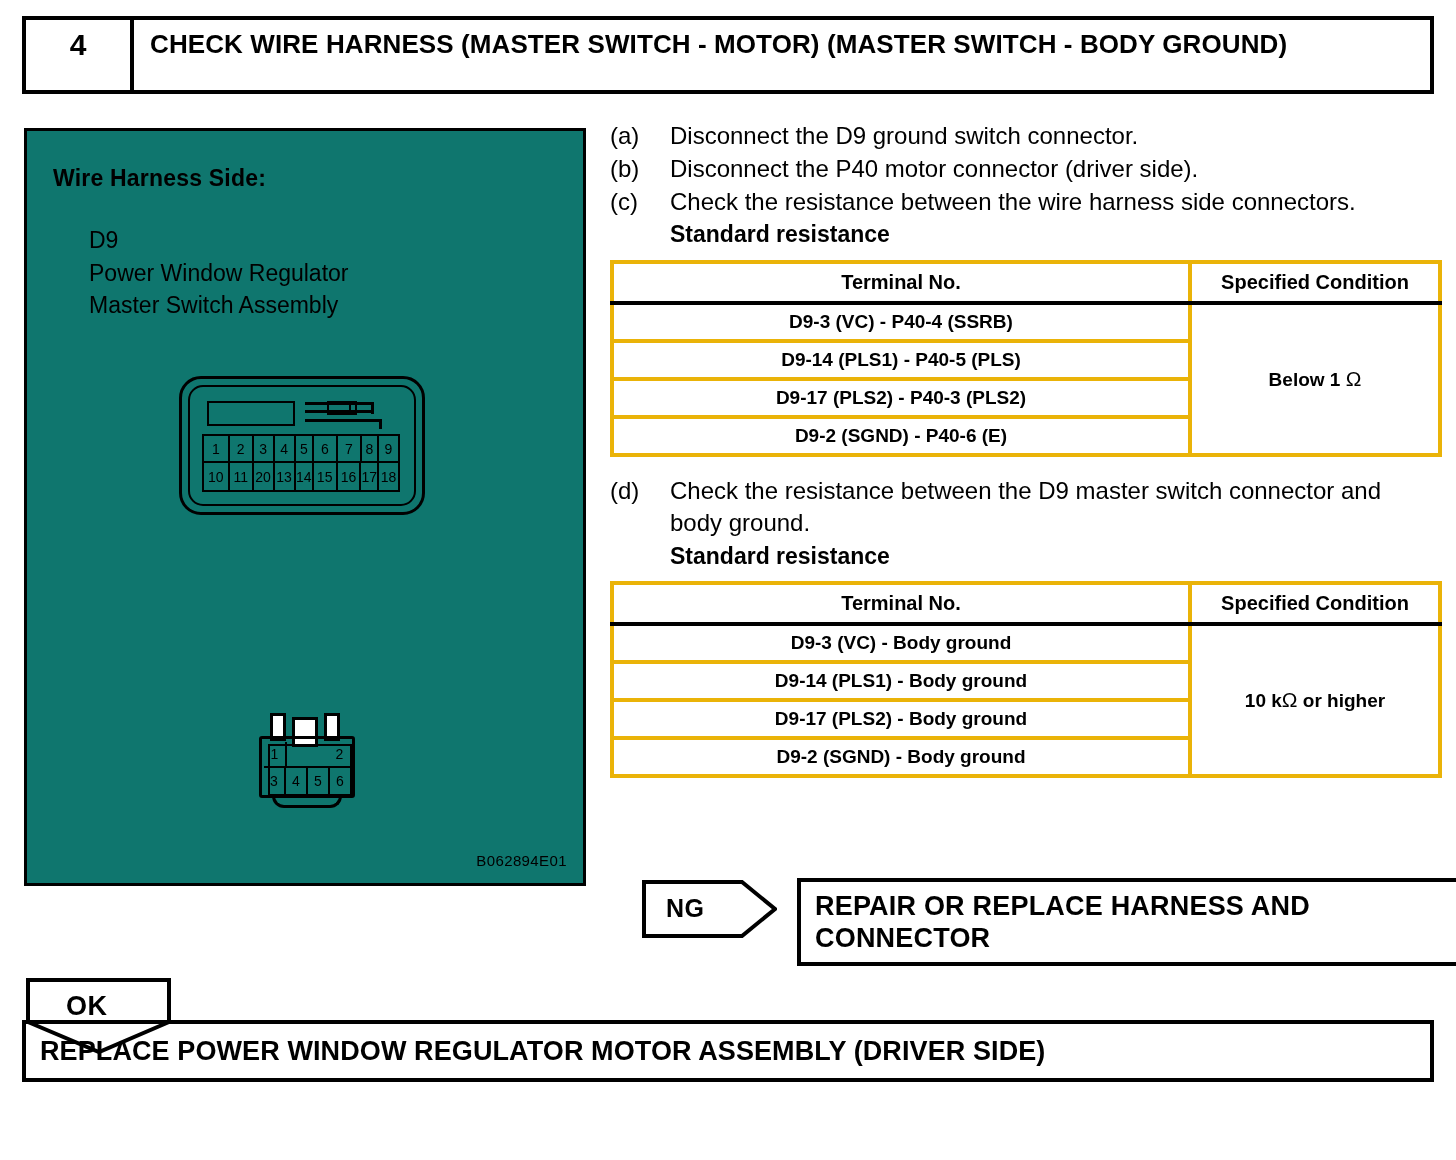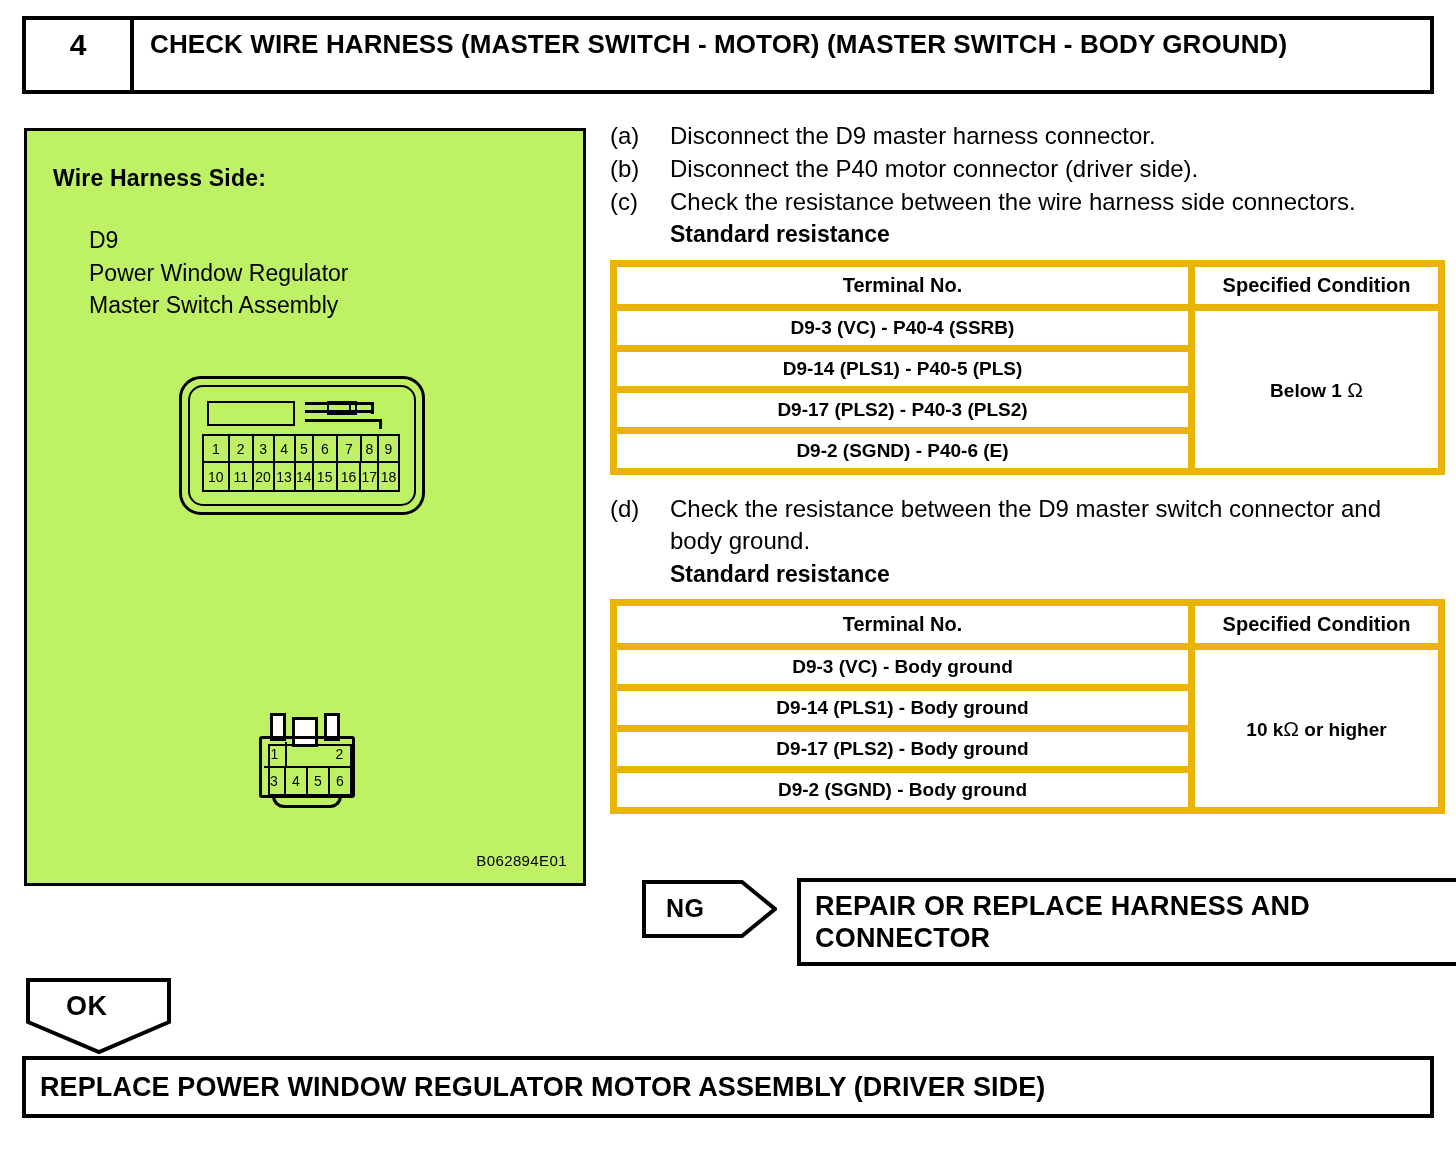--- a/index.html
+++ b/index.html
@@ -57,21 +57,21 @@
 
   
   .diagram-panel {
     position: absolute;
     left: 24px;
     top: 128px;
     width: 562px;
     height: 758px;
     border: 3px solid #000;
     box-sizing: border-box;
-    background: #bef264;
+    background: #0f766e;
   }
   .wire-harness-heading {
     position: absolute;
     left: 26px;
     top: 34px;
     font-size: 23px;
     font-weight: bold;
     letter-spacing: 0.2px;
   }
   .connector-label {
@@ -267,21 +267,21 @@
 
   
   .spec-table {
     border-collapse: collapse;
     width: 828px;
     table-layout: fixed;
     margin-top: 10px;
   }
   .spec-table th,
   .spec-table td {
-    border: 7px solid #eab308;
+    border: 4px solid #eab308;
     text-align: center;
     font-size: 19px;
     font-weight: bold;
     padding: 6px 4px;
     box-sizing: border-box;
   }
   .spec-table thead th {
     border-bottom: 4px solid #000;
     padding: 7px 4px;
     font-size: 20px;
@@ -355,21 +355,20 @@
     position: absolute;
     left: 22px;
     top: 1020px;
     width: 1412px;
     height: 62px;
     border: 4px solid #000;
     box-sizing: border-box;
     display: flex;
     align-items: center;
     padding-left: 14px;
-    margin-top: 36px;
   }
   .footer-text {
     font-size: 27px;
     font-weight: bold;
     letter-spacing: 0.1px;
   }
 </style>
 </head>
 <body>
 
@@ -453,21 +452,21 @@
     </div>
   </div>
 
   <div class="diagram-code">B062894E01</div>
 </div>
 
 <div class="right-col">
 
   <div class="instruction">
     <span class="marker">(a)</span>
-    <span class="itext">Disconnect the D9 master harness connector.</span>
+    <span class="itext">Disconnect the D9 ground switch connector.</span>
   </div>
   <div class="instruction">
     <span class="marker">(b)</span>
     <span class="itext">Disconnect the P40 motor connector (driver side).</span>
   </div>
   <div class="instruction">
     <span class="marker">(c)</span>
     <span class="itext">Check the resistance between the wire harness side connectors.</span>
   </div>
   <div class="instruction">

